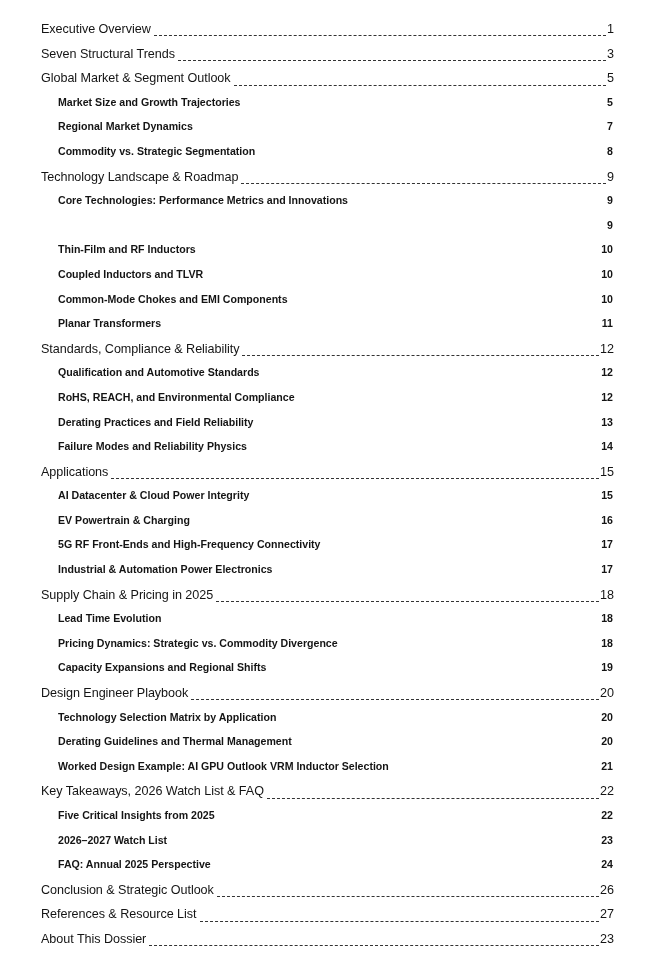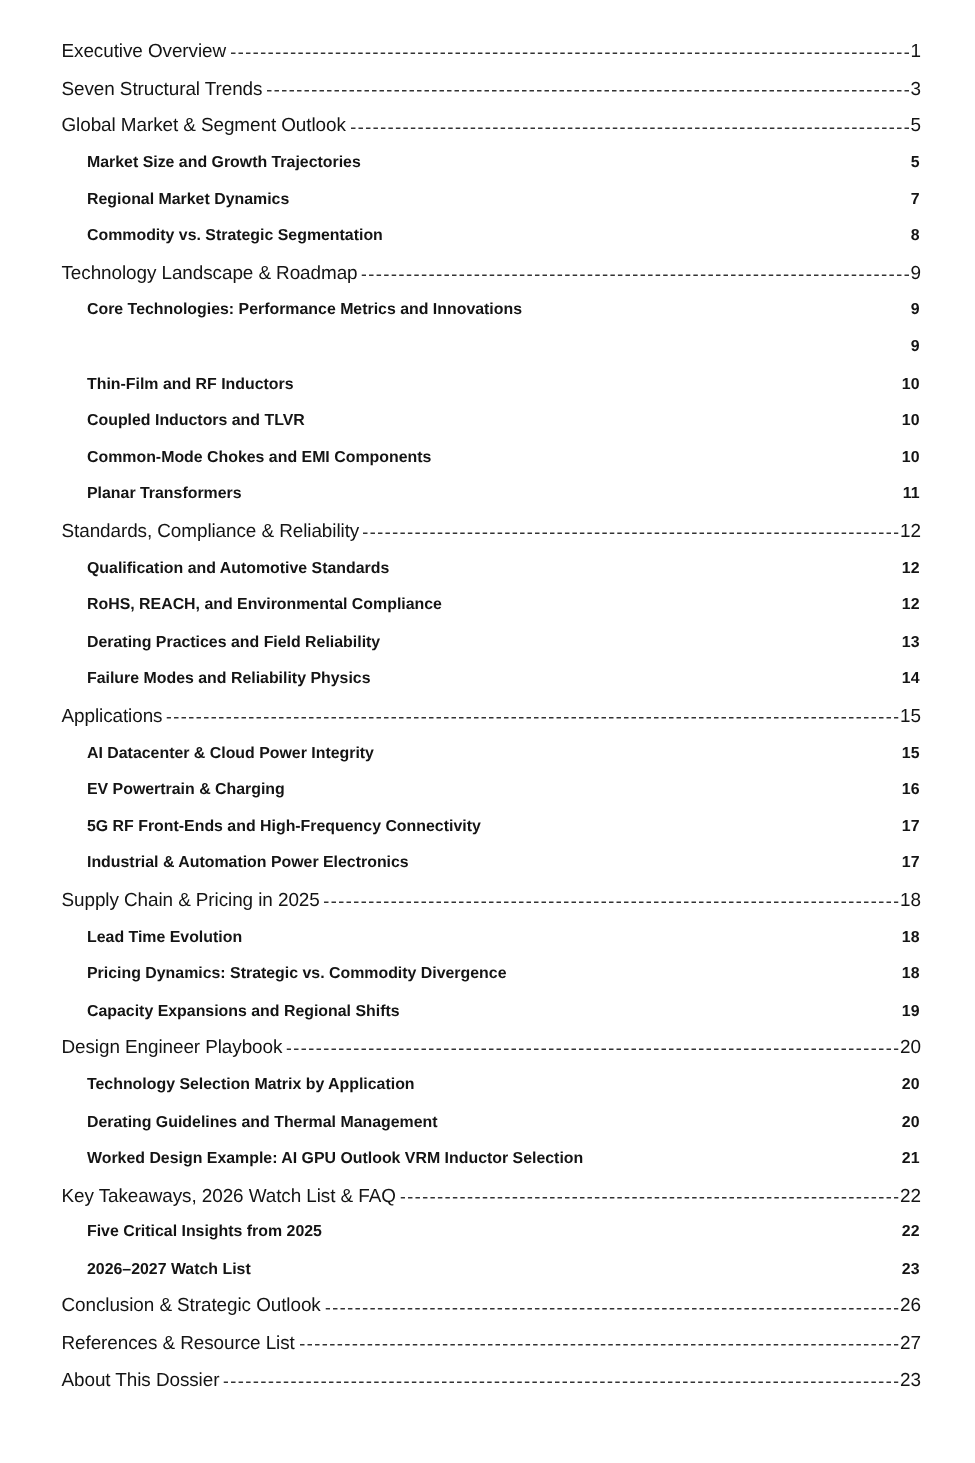--- a/index.html
+++ b/index.html
@@ -16,21 +16,21 @@
       color: #141414;
     }
     #toc {
       position: absolute;
       left: 41px;
       top: 22px;
       width: 573px;
     }
     .toc-row {
       display: flex;
-      align-items: center;
+      align-items: flex-start;
       height: 24.6px;
       white-space: nowrap;
       cursor: pointer;
     }
     .toc-row.main {
       font-size: 12.6px;
       letter-spacing: -0.05px;
     }
     .toc-row.sub {
       font-size: 10.6px;
@@ -231,20 +231,25 @@
     <div class="toc-row sub">
     <span class="toc-title">Five Critical Insights from 2025</span>
     <span class="toc-leader"></span>
     <span class="toc-page">22</span>
   </div>
     <div class="toc-row sub">
     <span class="toc-title">2026–2027 Watch List</span>
     <span class="toc-leader"></span>
     <span class="toc-page">23</span>
   </div>
+    <div class="toc-row sub">
+    <span class="toc-title">FAQ: Annual 2025 Perspective</span>
+    <span class="toc-leader"></span>
+    <span class="toc-page">24</span>
+  </div>
     <div class="toc-row main">
     <span class="toc-title">Conclusion &amp; Strategic Outlook</span>
     <span class="toc-leader"></span>
     <span class="toc-page">26</span>
   </div>
     <div class="toc-row main">
     <span class="toc-title">References &amp; Resource List</span>
     <span class="toc-leader"></span>
     <span class="toc-page">27</span>
   </div>

